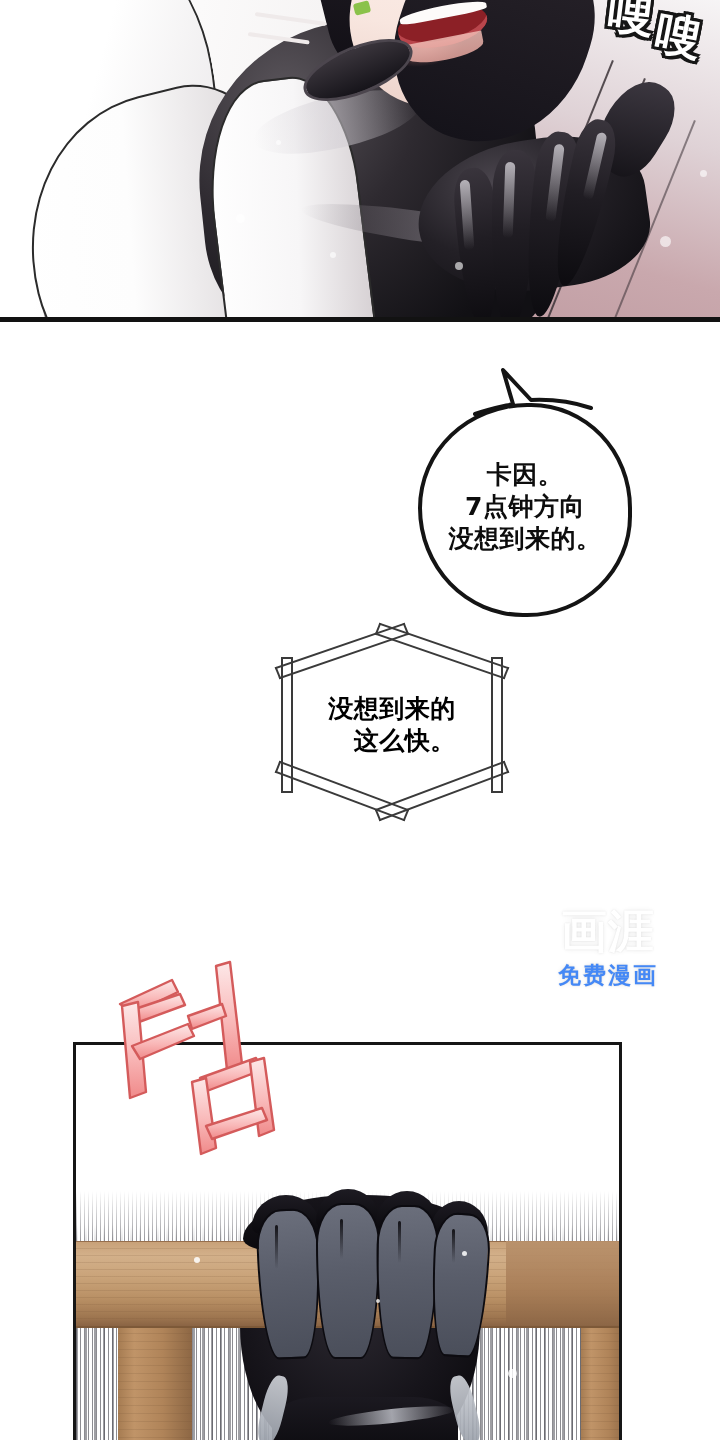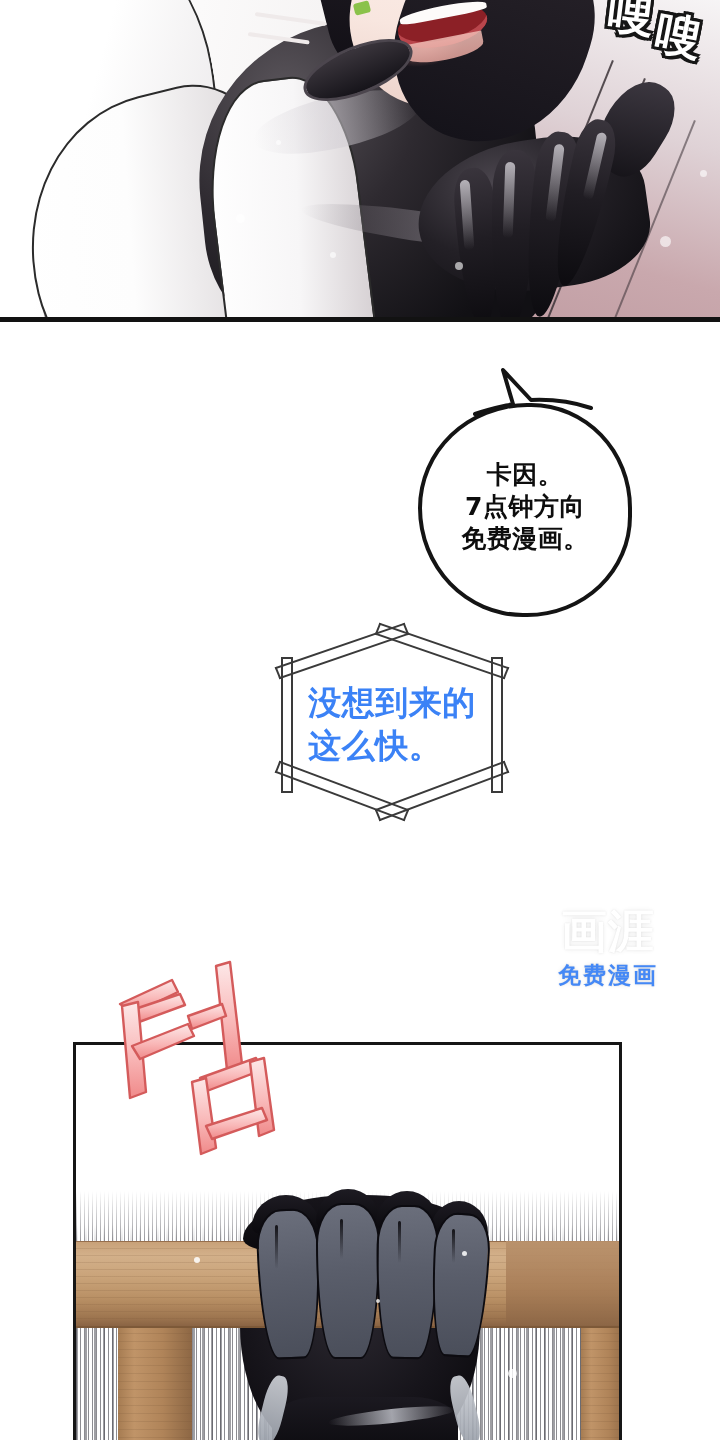--- a/index.html
+++ b/index.html
@@ -322,25 +322,25 @@
   .hex-text {
     position: absolute;
     left: 0; top: 0;
     width: 268px; height: 218px;
     display: flex;
     align-items: center;
     justify-content: center;
   }
   .hex-text span {
     font-family: "DejaVu Sans", "Liberation Sans", sans-serif;
-    font-size: 33px;
+    font-size: 25px;
     font-weight: bold;
     line-height: 1.3;
-    color: #3b82f6;
-    text-align: left;
+    color: #000000;
+    text-align: right;
     white-space: pre-line;
     letter-spacing: .5px;
   }
 
   
   .watermark {
     position: absolute;
     left: 528px;
     top: 908px;
     width: 160px;
@@ -613,21 +613,21 @@
   <div class="gutter"></div>
 
   <div class="bubble-tail">
     <svg width="120" height="60" viewBox="0 0 120 60">
       <path d="M2 46 C 20 40, 32 38, 40 36 L 30 2 L 58 32 C 80 31, 100 34, 118 40" fill="#ffffff" stroke="#141414" stroke-width="4" stroke-linejoin="round" stroke-linecap="round"></path>
     </svg>
   </div>
   <div class="bubble">
     <div class="bubble-text">卡因。
 7点钟方向
-免费漫画。</div>
+没想到来的。</div>
   </div>
 
   <div class="hexbox">
     <svg width="268" height="218" viewBox="0 0 268 218">
       <g fill="none" stroke="#3a3a3a" stroke-width="2" stroke-linecap="square">
 
         <path d="M18 52 L146 8"></path>
         <path d="M22 62 L150 18"></path>
         <path d="M18 52 L22 62"></path>
         <path d="M146 8 L150 18"></path>

